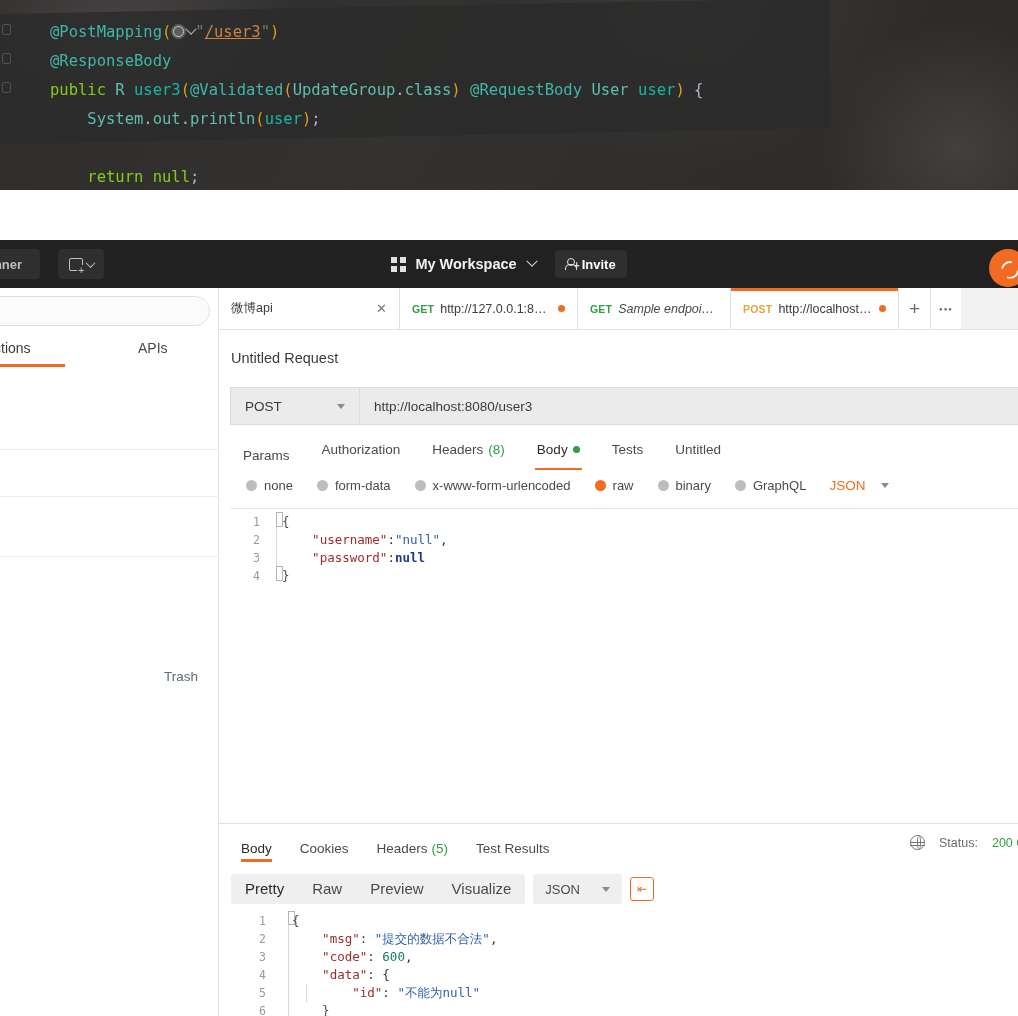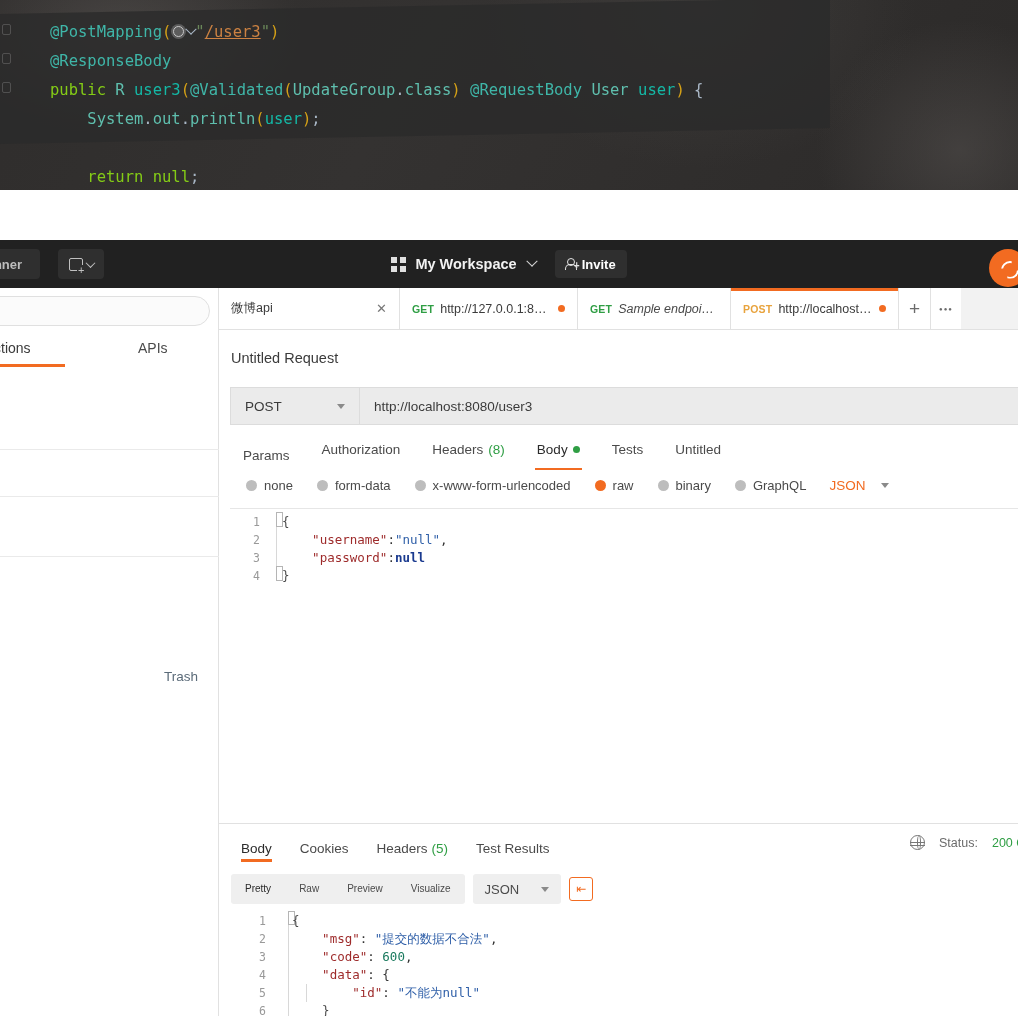--- a/index.html
+++ b/index.html
@@ -226,21 +226,21 @@
   .rsp-tab.active::after { content:""; position:absolute; left:10px; right:14px; bottom:-6px; height:2.5px; background:#f26b21; }
   .status-wrap { position:absolute; right:-8px; top:547px; display:flex; align-items:center; gap:14px; font-size:12.5px; color:#6b6b6b; }
   .ico-globe2 { width:15px; height:15px; border-radius:50%; border:1.4px solid #777; position:relative; }
   .ico-globe2::before { content:""; position:absolute; left:5.5px; top:-1.4px; width:2px; height:15px; border-left:1.4px solid #777; border-right:1.4px solid #777; border-radius:50%; }
   .ico-globe2::after { content:""; position:absolute; left:-1.4px; top:5.5px; width:15px; height:2px; border-top:1.4px solid #777; border-bottom:1.4px solid #777; }
   .status-val { color:#2f9e44; }
 
   
   .fmtbar { position:absolute; left:12px; top:586px; height:30px; display:flex; align-items:center; gap:8px; }
   .seg { display:flex; align-items:center; height:30px; background:#efefef; border-radius:3px; }
-  .seg > div { font-size:10px; color:#4a4a4a; padding:0 14px; line-height:30px; }
+  .seg > div { font-size:15px; color:#4a4a4a; padding:0 14px; line-height:30px; }
   .seg > div.active { color:#2b2b2b; }
   .seljson { display:flex; align-items:center; gap:12px; height:30px; background:#efefef; border-radius:3px; padding:0 12px; font-size:13px; color:#4a4a4a; }
   .wrapbtn { width:24px; height:24px; border:1.5px solid #f26b21; border-radius:3px; display:flex; align-items:center; justify-content:center; color:#f26b21; font-size:12px; }
 
   
   .resp-editor { position:absolute; left:11px; top:620px; width:800px; height:108px; }
   .rs-num { position:absolute; left:0; width:36px; text-align:right; color:#999; font-family:"DejaVu Sans Mono", monospace; font-size:11.5px; }
   .rs-code { position:absolute; left:62px; font-family:"DejaVu Sans Mono", monospace; font-size:12.5px; white-space:pre; }
   .rs-line { position:absolute; left:0; width:800px; height:18px; line-height:18px; }
   .rs-fold { position:absolute; width:1px; background:#d8d8d8; }

